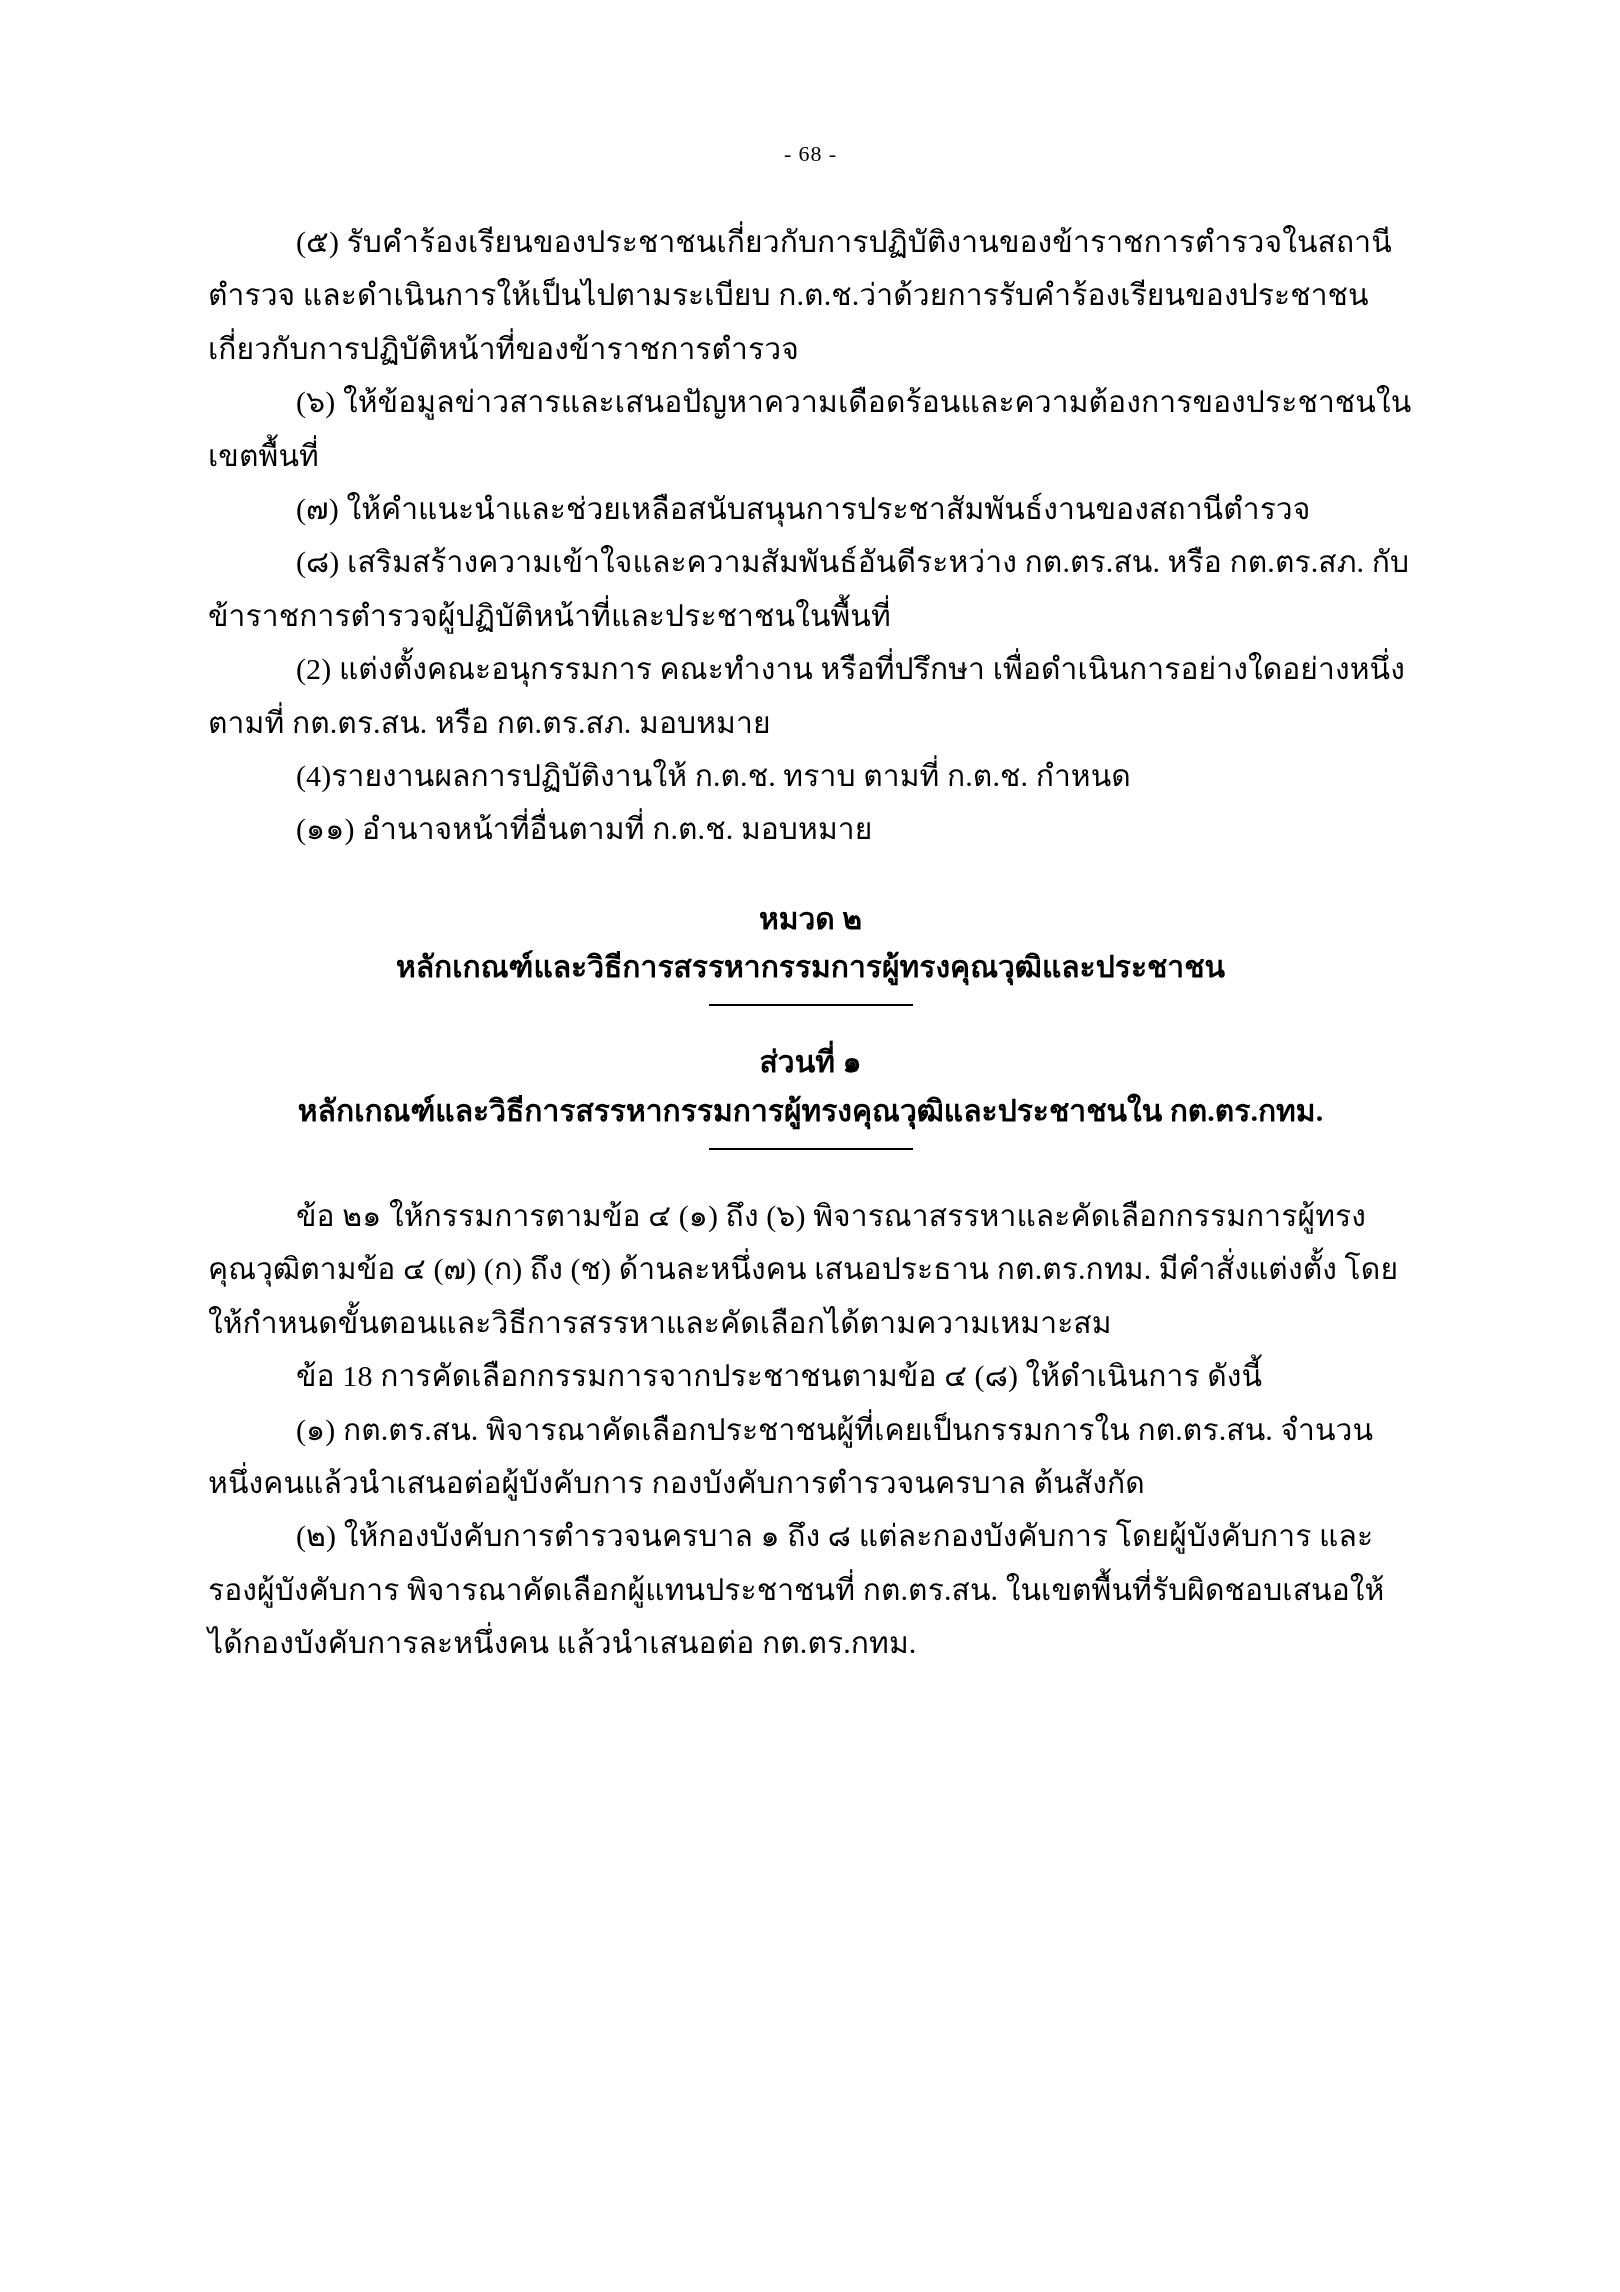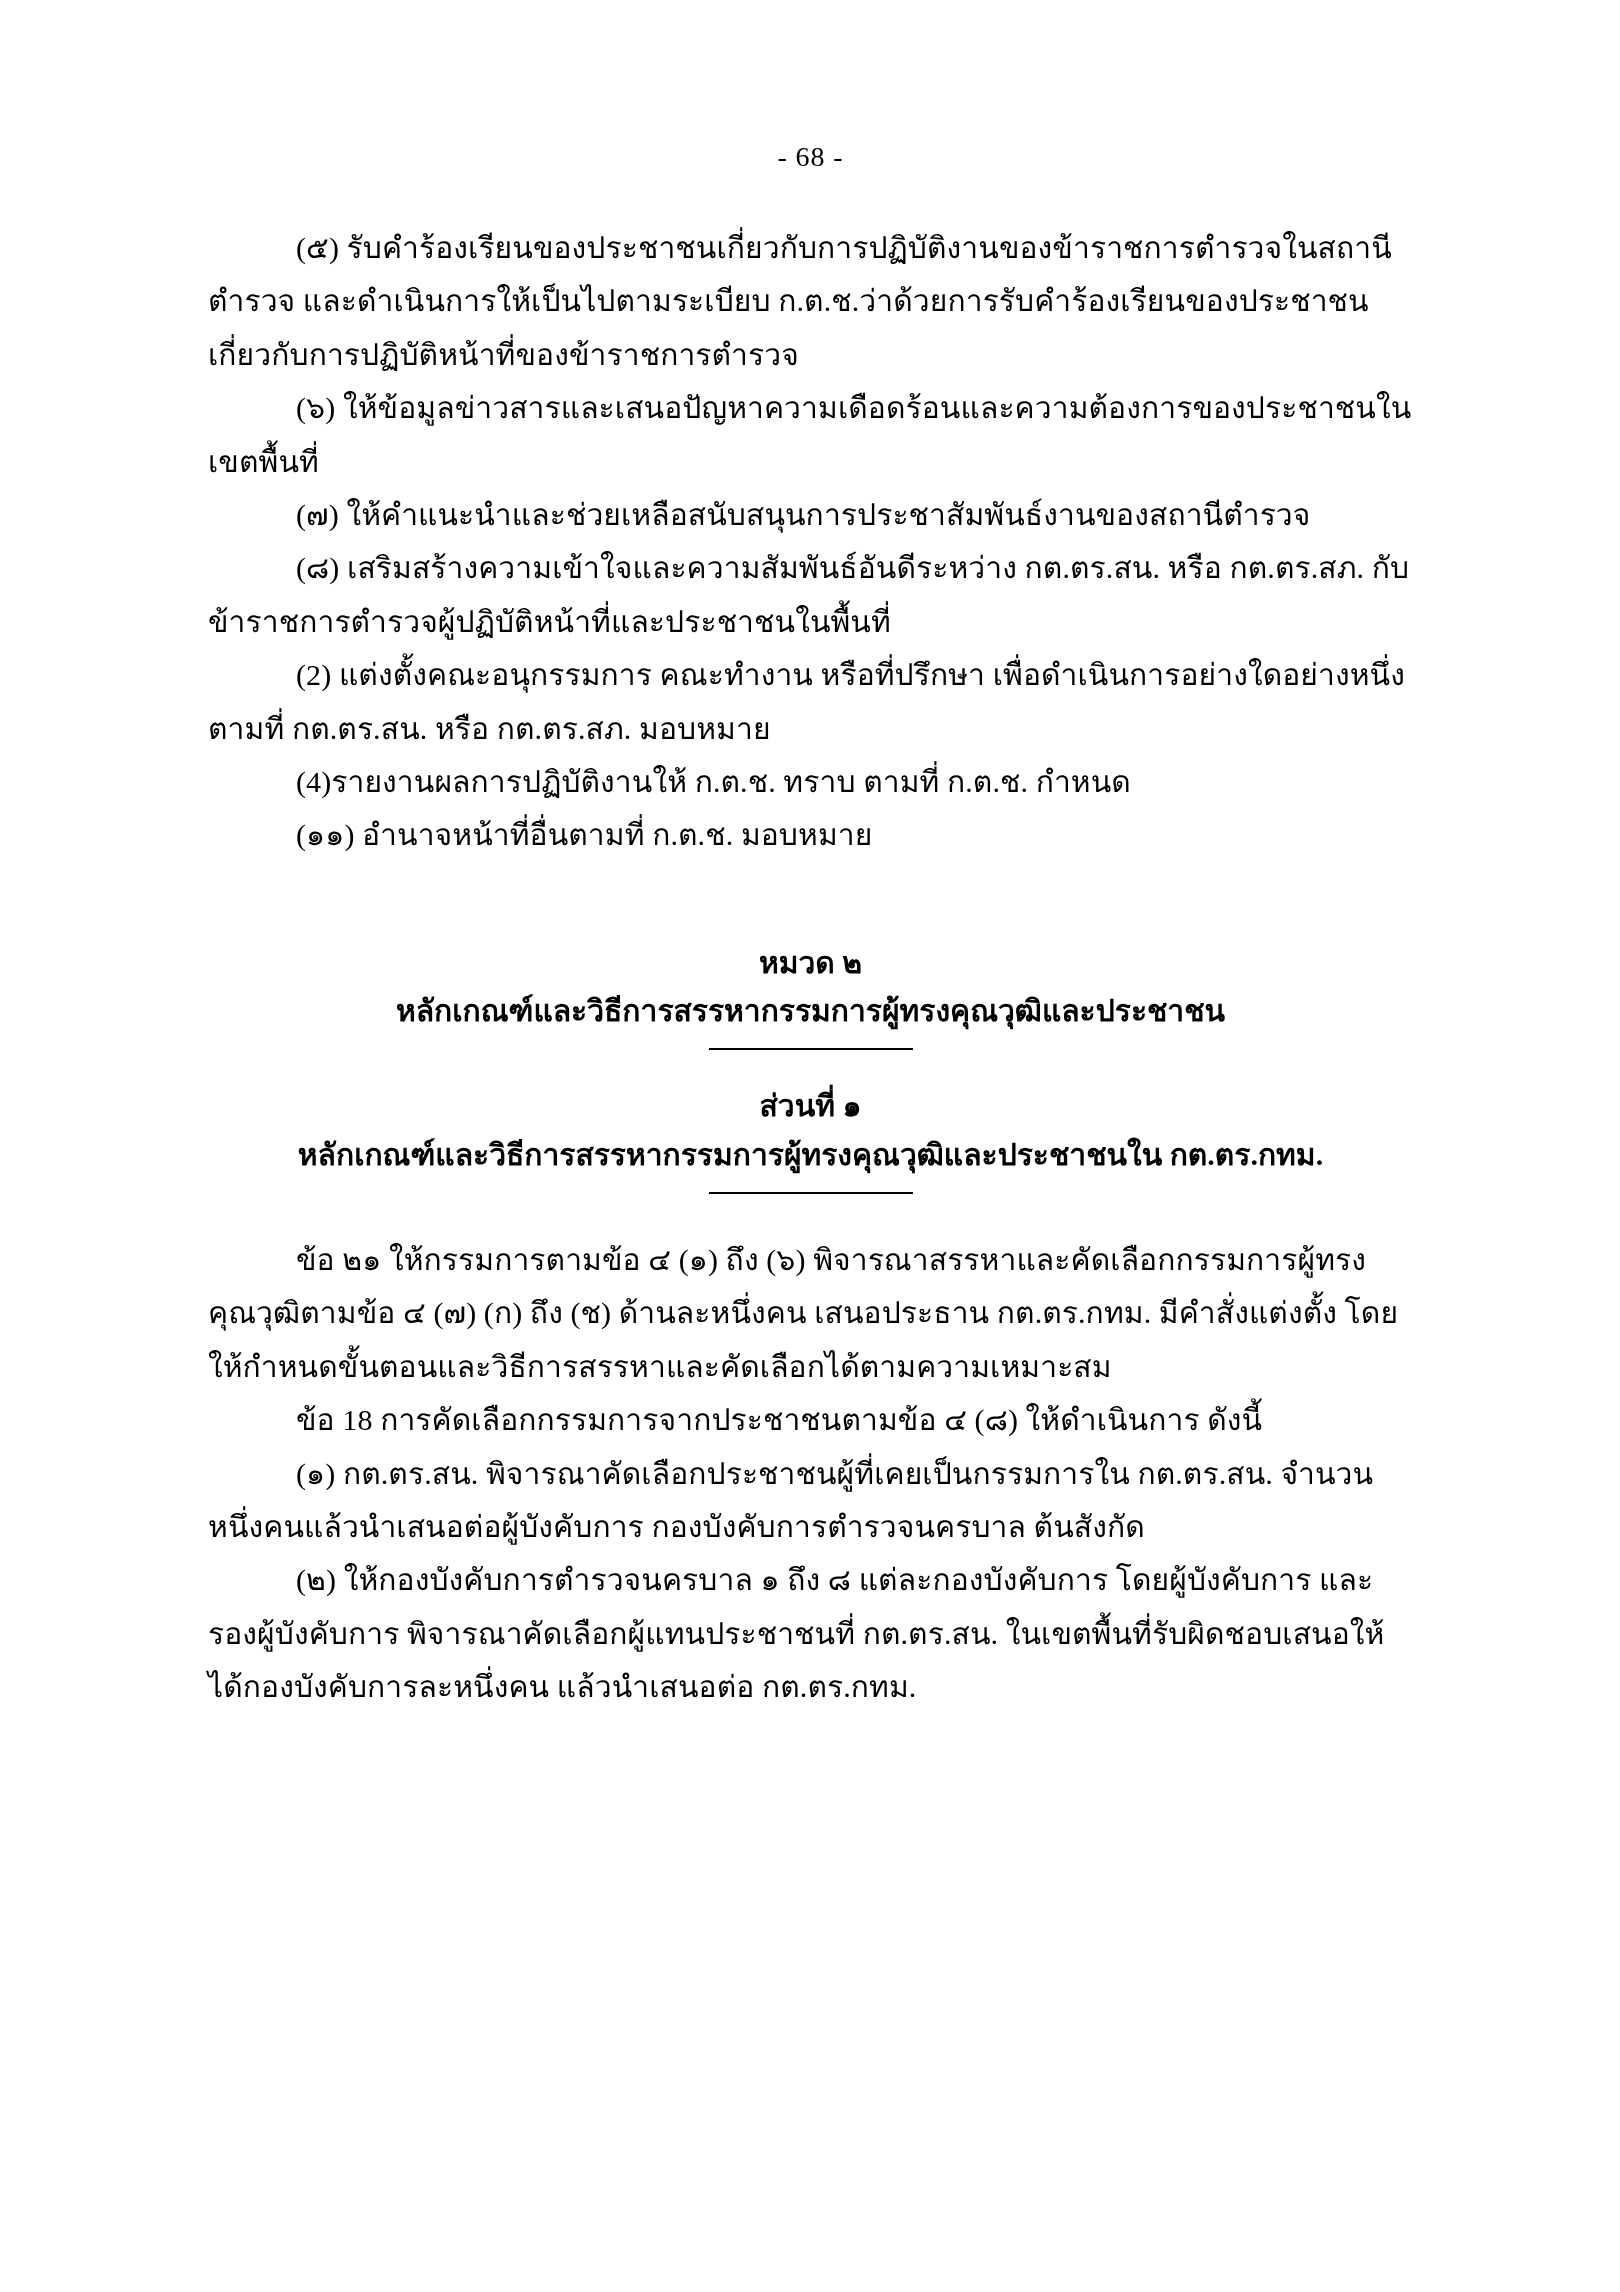--- a/index.html
+++ b/index.html
@@ -23,39 +23,39 @@
     overflow: hidden;
   }
   .page-inner {
     position: absolute;
     left: 208px;
     top: 0;
     width: 1205px;
   }
   .page-number {
     text-align: center;
-    font-size: 28px;
+    font-size: 22px;
     line-height: 1;
     padding-top: 143px;
     letter-spacing: 0.9px;
   }
   .body-block {
     margin-top: 50px;
   }
   p.para {
     margin: 0 0 0 0;
     font-size: 30px;
     line-height: 1.78;
     text-align: left;
     text-indent: 88px;
     word-spacing: 0px;
     letter-spacing: 0.1px;
   }
   .heading-block {
-    margin-top: 77px;
+    margin-top: 39px;
     text-align: center;
   }
   .heading-line {
     font-size: 30px;
     font-weight: bold;
     line-height: 1.62;
     text-align: center;
   }
   .rule {
     width: 204px;

